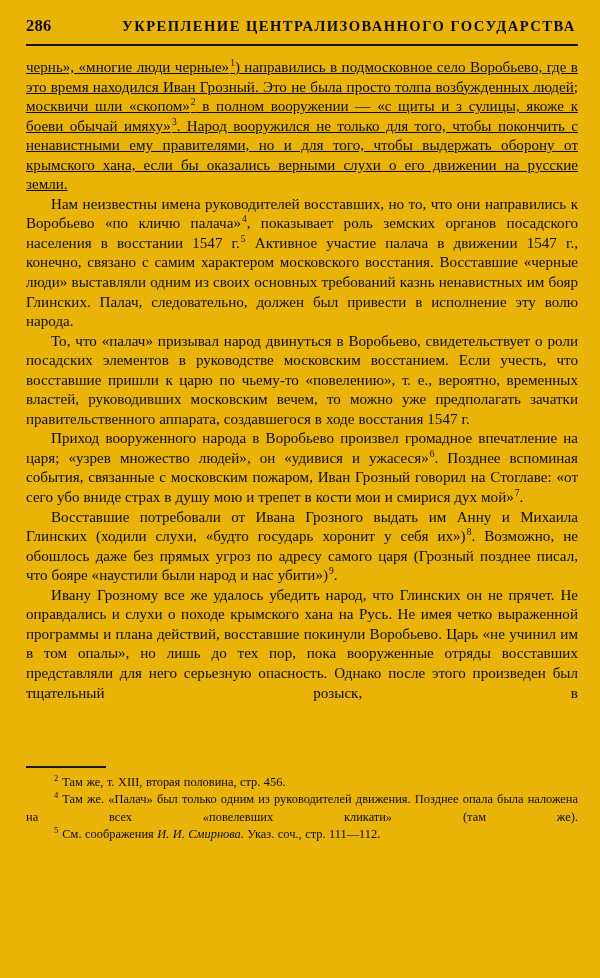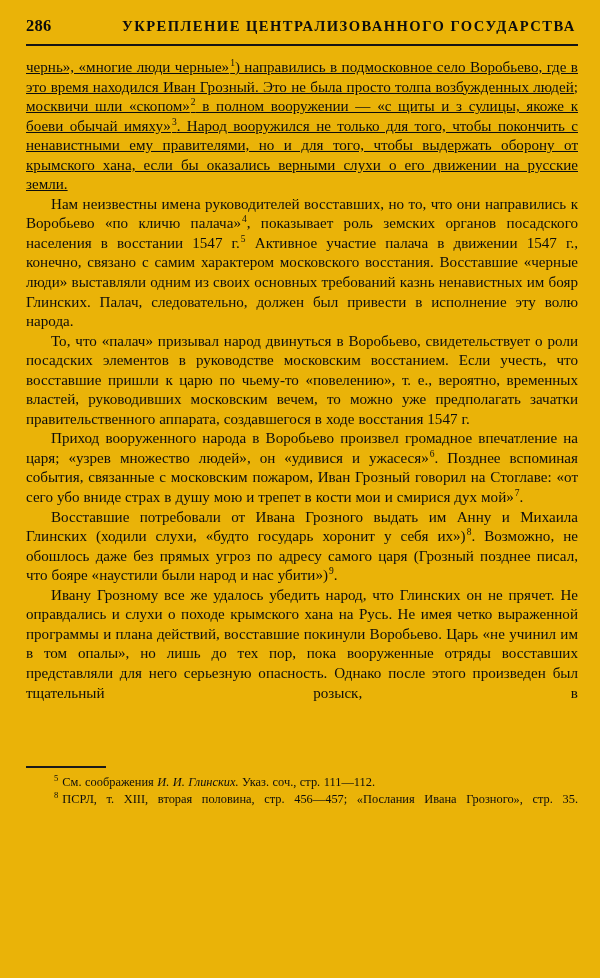--- a/index.html
+++ b/index.html
@@ -134,17 +134,18 @@
     <p class="bodytext lastline-full">Нам неизвестны имена руководителей восставших, но то, что они направились к Воробьево «по кличю палача»<sup>4</sup>, показывает роль земских органов посадского населения в восстании 1547 г.<sup>5</sup> Активное участие палача в движении 1547 г., конечно, связано с самим характером московского восстания. Восставшие «черные люди» выставляли одним из своих основных требований казнь ненавистных им бояр Глинских. Палач, следовательно, должен был привести в исполнение эту волю народа.</p>
     <p class="bodytext">То, что «палач» призывал народ двинуться в Воробьево, свидетельствует о роли посадских элементов в руководстве московским восстанием. Если учесть, что восставшие пришли к царю по чьему-то «повелению», т. е., вероятно, временных властей, руководивших московским вечем, то можно уже предполагать зачатки правительственного аппарата, создавшегося в ходе восстания 1547 г.</p>
     <p class="bodytext">Приход вооруженного народа в Воробьево произвел громадное впечатление на царя; «узрев множество людей», он «удивися и ужасеся»<sup>6</sup>. Позднее вспоминая события, связанные с московским пожаром, Иван Грозный говорил на Стоглаве: «от сего убо вниде страх в душу мою и трепет в кости мои и смирися дух мой»<sup>7</sup>.</p>
     <p class="bodytext">Восставшие потребовали от Ивана Грозного выдать им Анну и Михаила Глинских (ходили слухи, «будто государь хоронит у себя их»)<sup>8</sup>. Возможно, не обошлось даже без прямых угроз по адресу самого царя (Грозный позднее писал, что бояре «наустили были народ и нас убити»)<sup>9</sup>.</p>
     <p class="bodytext lastline-full">Ивану Грозному все же удалось убедить народ, что Глинских он не прячет. Не оправдались и слухи о походе крымского хана на Русь. Не имея четко выраженной программы и плана действий, восставшие покинули Воробьево. Царь «не учинил им в том опалы», но лишь до тех пор, пока вооруженные отряды восставших представляли для него серьезную опасность. Однако после этого произведен был тщательный розыск, в</p>
   </div>
 
   <div class="fn-rule"></div>
 
   <div class="footnotes">
-    <p class="fn"><span class="fnum">5</span>См. соображения <span class="ital">И. И. Глинских.</span> Указ. соч., стр. 111—112.</p>
-    <p class="fn wide"><span class="fnum">8</span>ПСРЛ, т. XIII, вторая половина, стр. 456—457; «Послания Ивана Грозного», стр. 35.</p>
+    <p class="fn"><span class="fnum">2</span>Там же, т. XIII, вторая половина, стр.  456.</p>
+    <p class="fn wide"><span class="fnum">4</span>Там же. «Палач» был только одним из руководителей движения. Позднее опала была наложена на всех «повелевших кликати» (там же).</p>
+    <p class="fn"><span class="fnum">5</span>См. соображения <span class="ital">И. И. Смирнова.</span> Указ. соч., стр. 111—112.</p>
   </div>
 
 </div>
 
 </body></html>

